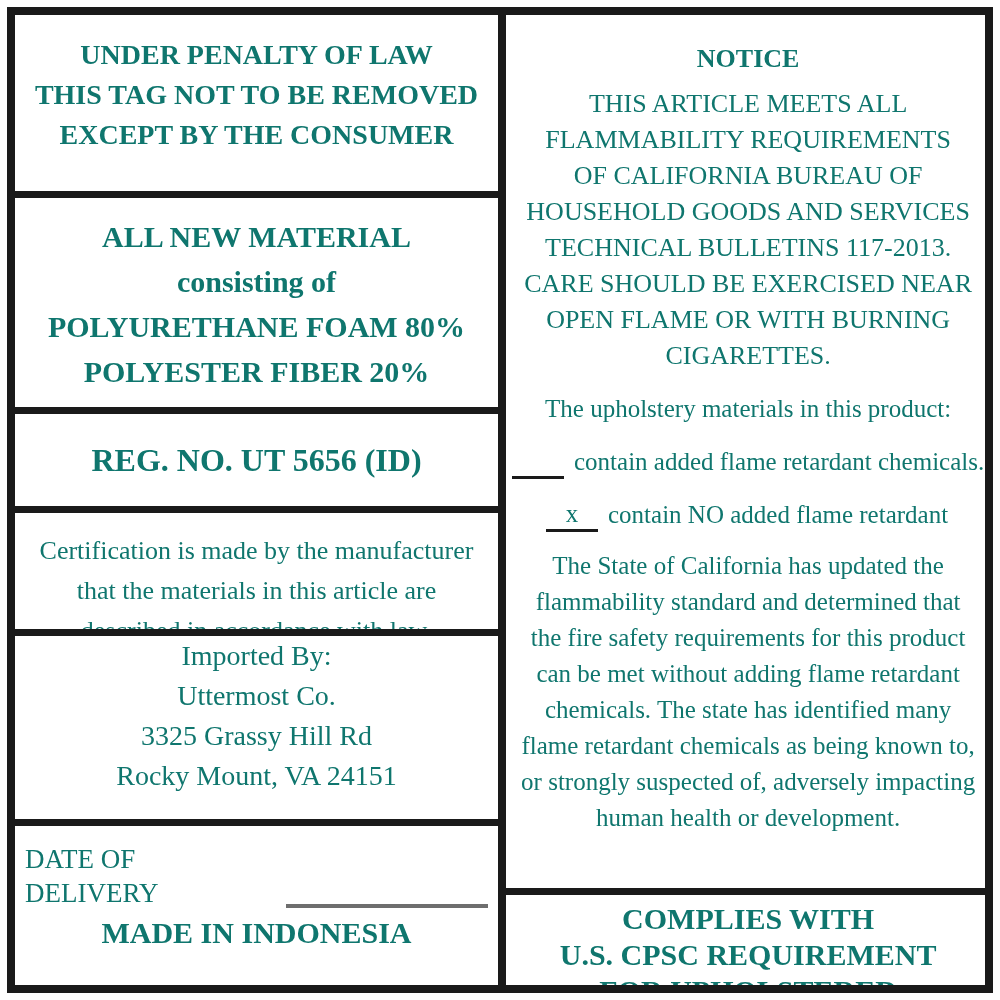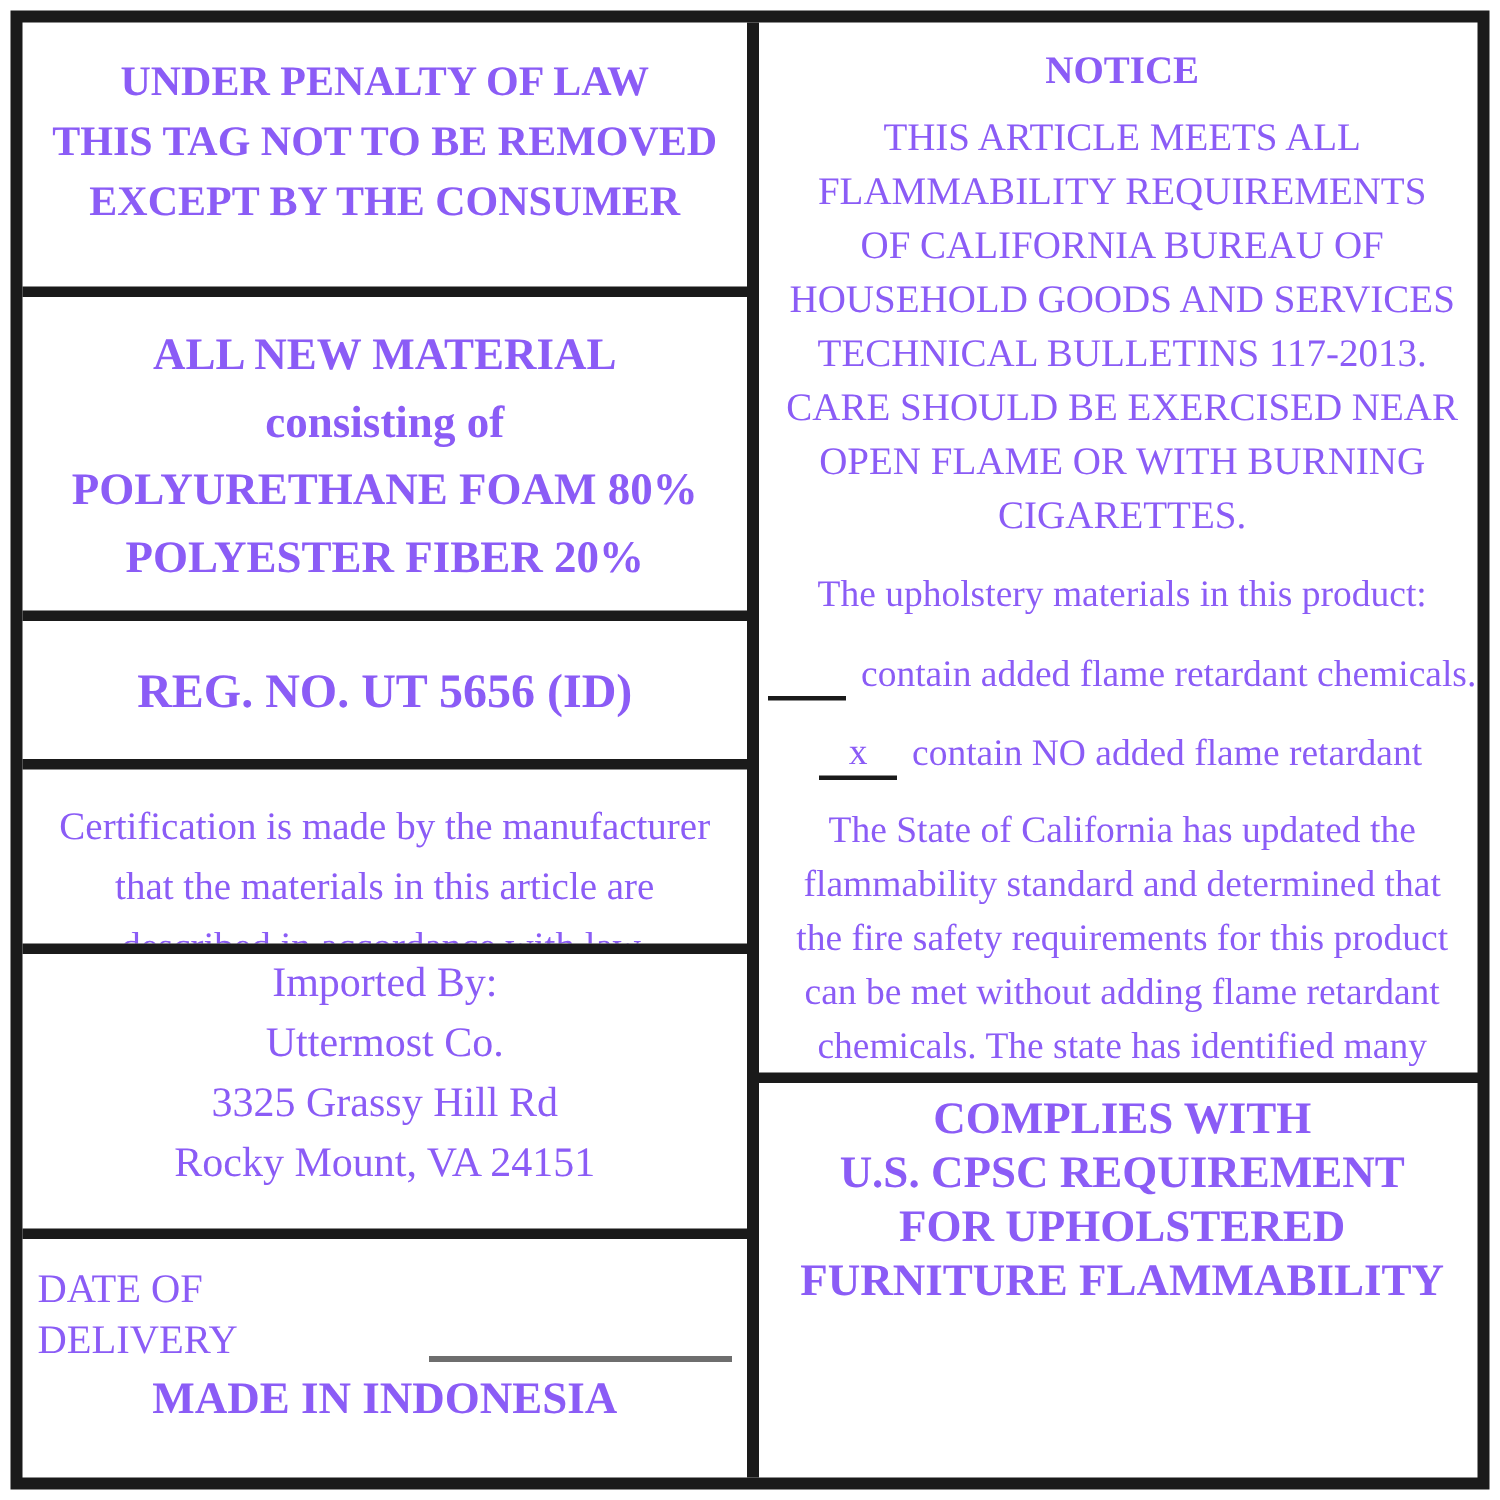--- a/index.html
+++ b/index.html
@@ -1,18 +1,18 @@
 <!DOCTYPE html>
 <html><head>
 <meta charset="utf-8">
 <style>
   html,body{margin:0;padding:0;background:#ffffff;}
   .page{
     position:relative;width:1000px;height:1000px;background:#ffffff;
-    font-family:"Liberation Serif","DejaVu Serif",serif;color:#8b5cf6;overflow:hidden;
+    font-family:"Liberation Serif","DejaVu Serif",serif;color:#0f766e;overflow:hidden;
   }
   .label{
     position:absolute;left:7px;top:7px;width:986px;height:986px;
     border:8px solid #1a1a1a;box-sizing:border-box;display:flex;
   }
   .col-left{width:483px;flex:none;display:flex;flex-direction:column;}
   .col-right{flex:1;display:flex;flex-direction:column;}
   .vdiv{width:8px;flex:none;background:#1a1a1a;}
   .hdiv{height:7px;flex:none;background:#1a1a1a;}
   .box{box-sizing:border-box;text-align:center;overflow:hidden;}
@@ -25,21 +25,21 @@
              font-weight:bold;font-size:32px;}
   .sec-cert{height:116px;padding:18px 12px 0;font-size:26px;line-height:40px;}
   .sec-importer{height:183px;padding-top:0;font-size:28px;line-height:40px;}
   .sec-delivery{flex:1;padding:16px 10px 0;text-align:left;}
   .date-row{display:flex;align-items:flex-end;font-size:27px;line-height:34px;}
   .date-line{width:205px;height:0;margin-left:14px;margin-bottom:2px;
              border-bottom:4px solid #6e6e6e;}
   .made-in{margin-top:6px;text-align:center;font-weight:bold;font-size:30px;}
 
   
-  .sec-notice{height:700px;padding:14px 6px 0;}
+  .sec-notice{height:873px;padding:26px 6px 0;}
   .notice-title{font-weight:bold;font-size:26px;line-height:35px;}
   .notice-para1{margin-top:10px;font-size:26px;line-height:36px;}
   .upholstery{margin-top:16px;font-size:25px;line-height:38px;}
   .opt-row{display:flex;align-items:flex-end;justify-content:flex-start;margin-top:15px;}
   .opt-row.indent{padding-left:34px;}
   .opt-mark{flex:none;width:52px;text-align:center;border-bottom:3px solid #1a1a1a;
             line-height:30px;margin-bottom:2px;margin-right:10px;}
   .opt-label{white-space:nowrap;}
   .notice-para2{margin-top:14px;font-size:25px;line-height:36px;}
   .sec-cpsc{flex:1;padding-top:6px;font-weight:bold;font-size:30px;line-height:36px;}

